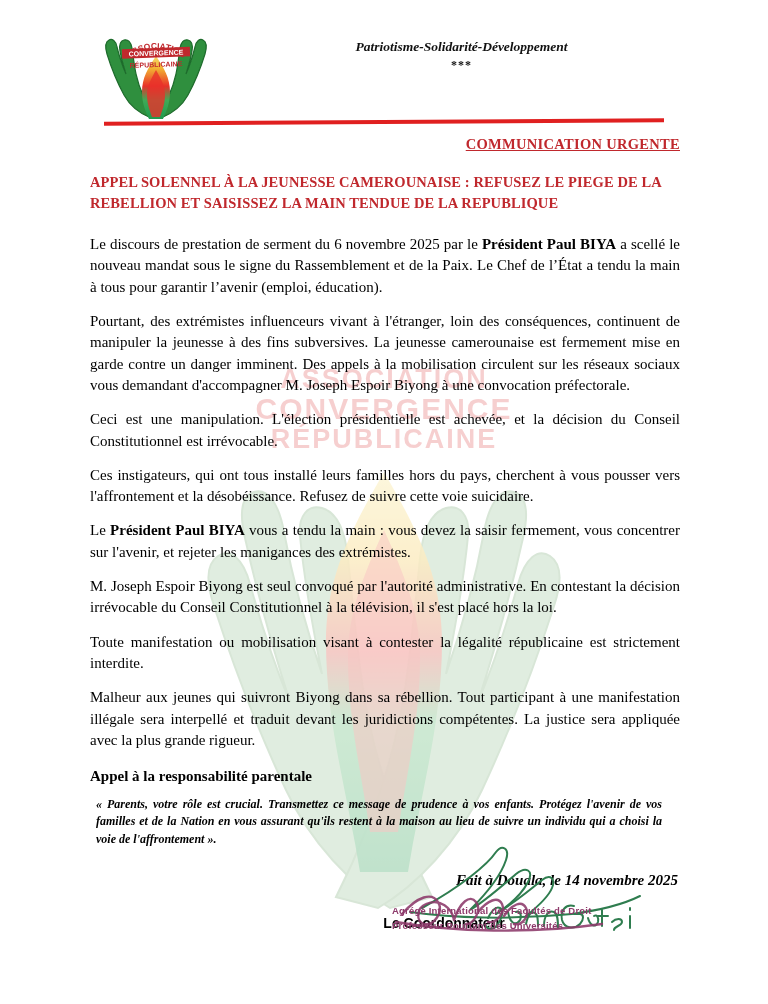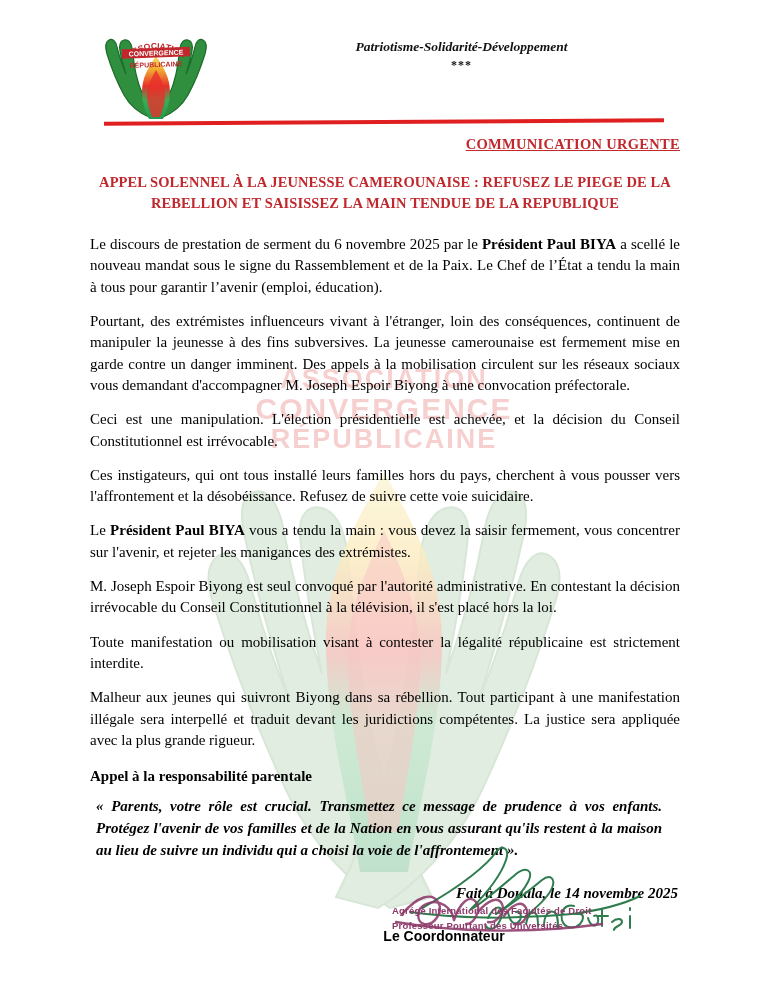--- a/index.html
+++ b/index.html
@@ -119,21 +119,21 @@
   .heading-urgent {
     text-align: right;
     color: #c0282d;
     font-weight: bold;
     font-size: 14.5px;
     letter-spacing: 0.3px;
     text-decoration: underline;
     margin-top: 28px;
   }
   .heading-appeal {
-    text-align: center;
+    text-align: left;
     color: #c0282d;
     font-weight: bold;
     font-size: 14.5px;
     line-height: 1.42;
     margin-top: 19px;
     letter-spacing: 0.1px;
   }
   p.para {
     font-size: 15px;
     line-height: 1.42;
@@ -141,21 +141,21 @@
     margin: 0 0 13px 0;
   }
   p.para.first { margin-top: 21px; }
   .b { font-weight: bold; }
   .subheading {
     font-size: 15px;
     font-weight: bold;
     margin: 17px 0 11px 0;
   }
   .quote {
-    font-size: 15px;
+    font-size: 12px;
     font-weight: bold;
     font-style: italic;
     line-height: 1.45;
     text-align: justify;
     margin: 0 16px 0 6px;
     padding-right: 2px;
   }
   .place-date {
     font-size: 15px;
     font-weight: bold;

